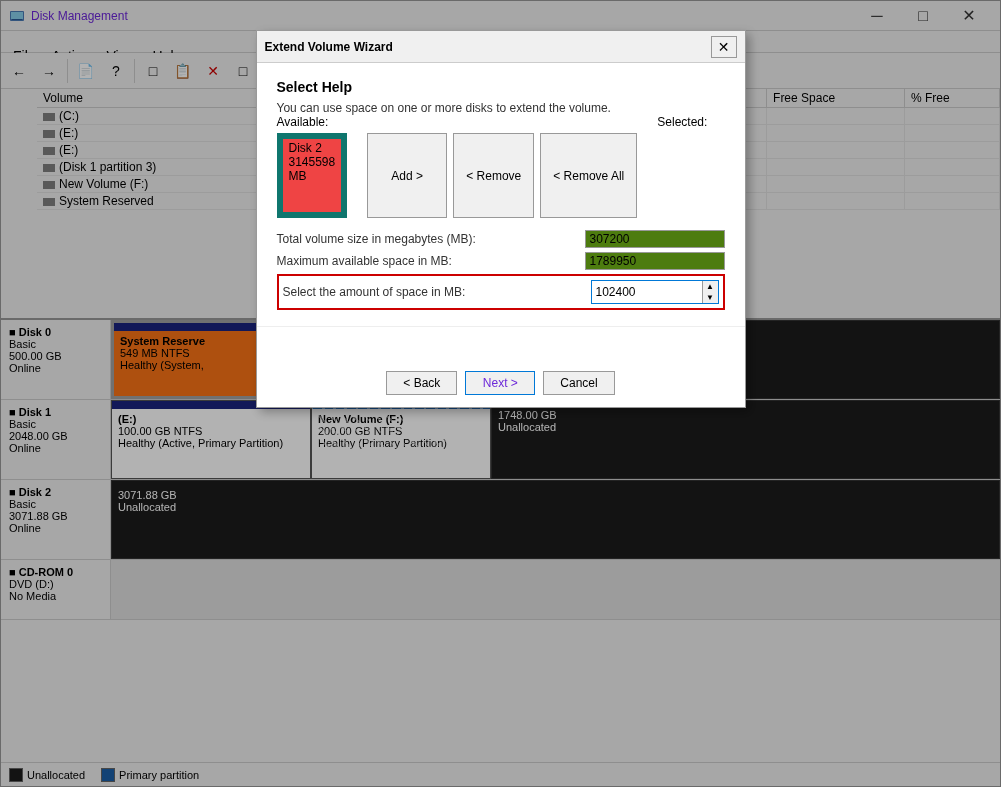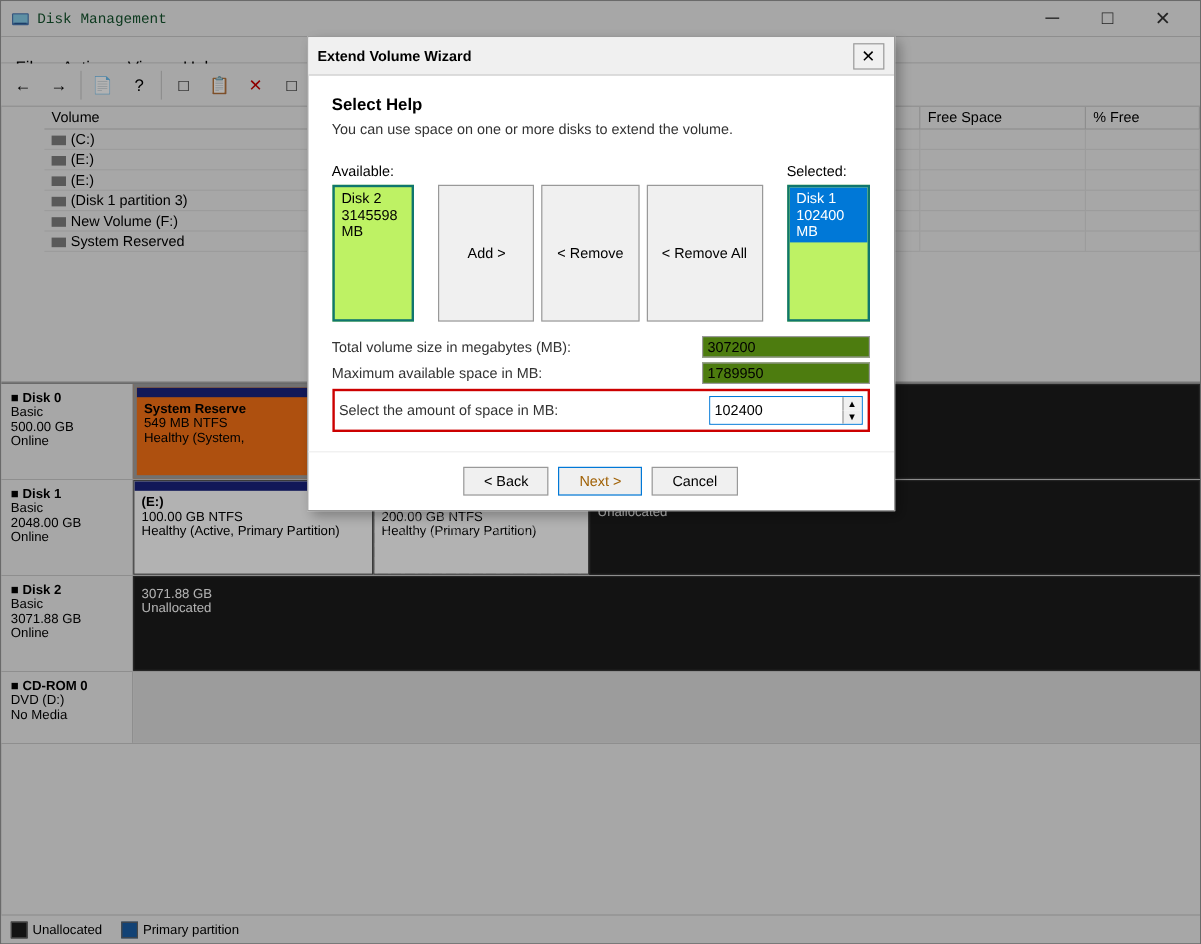--- a/index.html
+++ b/index.html
@@ -4,21 +4,21 @@
   <style>
     * { box-sizing: border-box; margin: 0; padding: 0; }
     body { font-family: 'Segoe UI', Tahoma, Geneva, Verdana, sans-serif; font-size: 12px; background: #f0f0f0; overflow: hidden; width: 1001px; height: 787px; }
 
     
     .main-window { width: 1001px; height: 787px; background: #f0f0f0; display: flex; flex-direction: column; border: 1px solid #999; }
 
     
     .title-bar { background: #f0f0f0; height: 30px; display: flex; align-items: center; padding: 0 8px; border-bottom: 1px solid #ccc; user-select: none; }
     .title-bar-icon { width: 16px; height: 16px; margin-right: 6px; }
-    .title-bar-text { flex: 1; font-size: 12px; color: #14532d; font-family: Liberation Mono, monospace; }
+    .title-bar-text { flex: 1; font-size: 12px; color: #6d28d9; }
     .title-bar-controls { display: flex; gap: 0; }
     .title-bar-btn { width: 46px; height: 30px; border: none; background: transparent; cursor: pointer; font-size: 16px; display: flex; align-items: center; justify-content: center; color: #333; }
 
     
     .menu-bar { height: 22px; display: flex; align-items: center; padding: 0 4px; border-bottom: 1px solid #ccc; background: #f0f0f0; }
     .menu-item { padding: 2px 8px; cursor: pointer; font-size: 14px; margin-top: 28px; }
 
     
     .toolbar { height: 36px; display: flex; align-items: center; padding: 2px 4px; border-bottom: 1px solid #ccc; background: #f0f0f0; gap: 2px; }
     .toolbar-btn { width: 28px; height: 28px; border: 1px solid transparent; background: transparent; cursor: pointer; display: flex; align-items: center; justify-content: center; font-size: 14px; }
@@ -51,46 +51,46 @@
     .overlay { position: fixed; top: 0; left: 0; width: 1001px; height: 787px; background: rgba(0,0,0,0.3); display: flex; align-items: flex-start; justify-content: center; padding-top: 30px; z-index: 100; }
 
     
     .dialog { background: white; border: 1px solid #999; box-shadow: 4px 4px 10px rgba(0,0,0,0.3); width: 490px; }
     .dialog-title-bar { background: #f0f0f0; height: 32px; display: flex; align-items: center; padding: 0 8px; border-bottom: 1px solid #ccc; }
     .dialog-title-text { flex: 1; font-size: 12px; font-weight: bold; }
     .dialog-close-btn { width: 26px; height: 22px; border: 1px solid #999; background: #f0f0f0; cursor: pointer; display: flex; align-items: center; justify-content: center; font-size: 14px; }
 
     .dialog-body { padding: 16px 20px; }
     .dialog-heading { font-size: 14px; font-weight: bold; margin-bottom: 6px; }
-    .dialog-subtext { font-size: 12px; color: #333; margin-bottom: 21px; }
+    .dialog-subtext { font-size: 12px; color: #333; margin-bottom: 0; }
 
     .dialog-two-col { display: flex; gap: 20px; margin-bottom: 12px; }
     .dialog-col { flex: 1; }
     .dialog-col-label { font-size: 12px; margin-bottom: 4px; }
-    .listbox { border: 2px solid #0f766e; height: 114px; background: #bef264; overflow-y: auto; font-size: 12px; }
+    .listbox { border: 6px solid #0f766e; height: 85px; background: #ef4444; overflow-y: auto; font-size: 12px; }
     .listbox-item { padding: 2px 6px; cursor: pointer; }
     .listbox-item-selected { background: #0078d7; color: white; }
 
     .dialog-mid-btns { display: flex; flex-direction: row; justify-content: center; gap: 6px; padding-top: 18px; }
     .dialog-btn { padding: 3px 12px; border: 1px solid #999; background: #f0f0f0; cursor: pointer; font-size: 12px; min-width: 80px; }
 
     .dialog-info-row { display: flex; align-items: center; margin-bottom: 4px; font-size: 12px; }
     .dialog-info-label { flex: 1; color: #333; }
     .dialog-info-value { width: 140px; border: 1px solid #999; padding: 1px 4px; background: #4d7c0f; font-size: 12px; }
 
     .dialog-space-row { display: flex; align-items: center; margin-bottom: 0; font-size: 12px; border: 2px solid #cc0000; padding: 4px; }
     .dialog-space-label { flex: 1; color: #333; }
     .dialog-space-input-wrap { display: flex; align-items: stretch; border: 1px solid #0078d7; }
     .dialog-space-input { width: 110px; border: none; outline: none; padding: 1px 4px; font-size: 12px; }
     .dialog-spin-btns { display: flex; flex-direction: column; }
     .dialog-spin-btn { width: 16px; height: 11px; border: none; background: #f0f0f0; cursor: pointer; font-size: 8px; display: flex; align-items: center; justify-content: center; border-left: 1px solid #999; }
 
     .dialog-footer { display: flex; justify-content: center; gap: 8px; padding: 12px 20px; border-top: 1px solid #eee; }
-    .footer-btn { padding: 4px 16px; border: 1px solid #999; background: #f0f0f0; cursor: pointer; font-size: 12px; min-width: 70px; }
-    .footer-btn-primary { background: #f0f0f0; border-color: #0078d7; color: #a16207; }
+    .footer-btn { padding: 4px 16px; border: 1px solid #999; background: #f0f0f0; cursor: pointer; font-size: 12px; min-width: 70px; margin-top: 32px; }
+    .footer-btn-primary { background: #f0f0f0; border-color: #0078d7; color: #6d28d9; }
   </style>
 </head>
 <body>
 
 <div class="main-window">
 
   <div class="title-bar">
     <div class="title-bar-icon">
       <svg width="16" height="16" viewBox="0 0 16 16">
           <rect x="1" y="3" width="14" height="10" rx="1" fill="#4a7ab5"></rect>
@@ -321,23 +321,20 @@
         </div>
 
         <div class="dialog-mid-btns">
           <button class="dialog-btn">Add &gt;</button>
           <button class="dialog-btn">&lt; Remove</button>
           <button class="dialog-btn">&lt; Remove All</button>
         </div>
 
         <div class="dialog-col">
           <div class="dialog-col-label">Selected:</div>
-          <div class="listbox">
-            <div class="listbox-item listbox-item-selected">Disk 1    102400 MB</div>
-          </div>
         </div>
 
       </div>
 
       <div class="dialog-info-row">
         <span class="dialog-info-label">Total volume size in megabytes (MB):</span>
         <span class="dialog-info-value">307200</span>
       </div>
 
       <div class="dialog-info-row">

